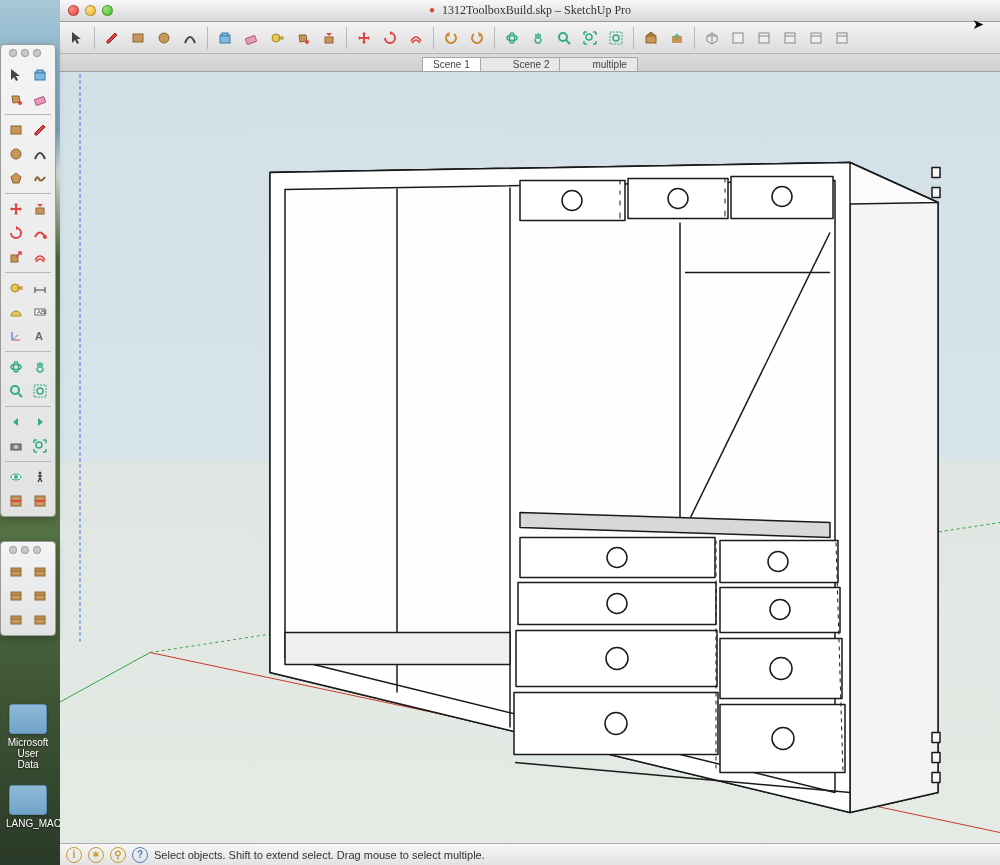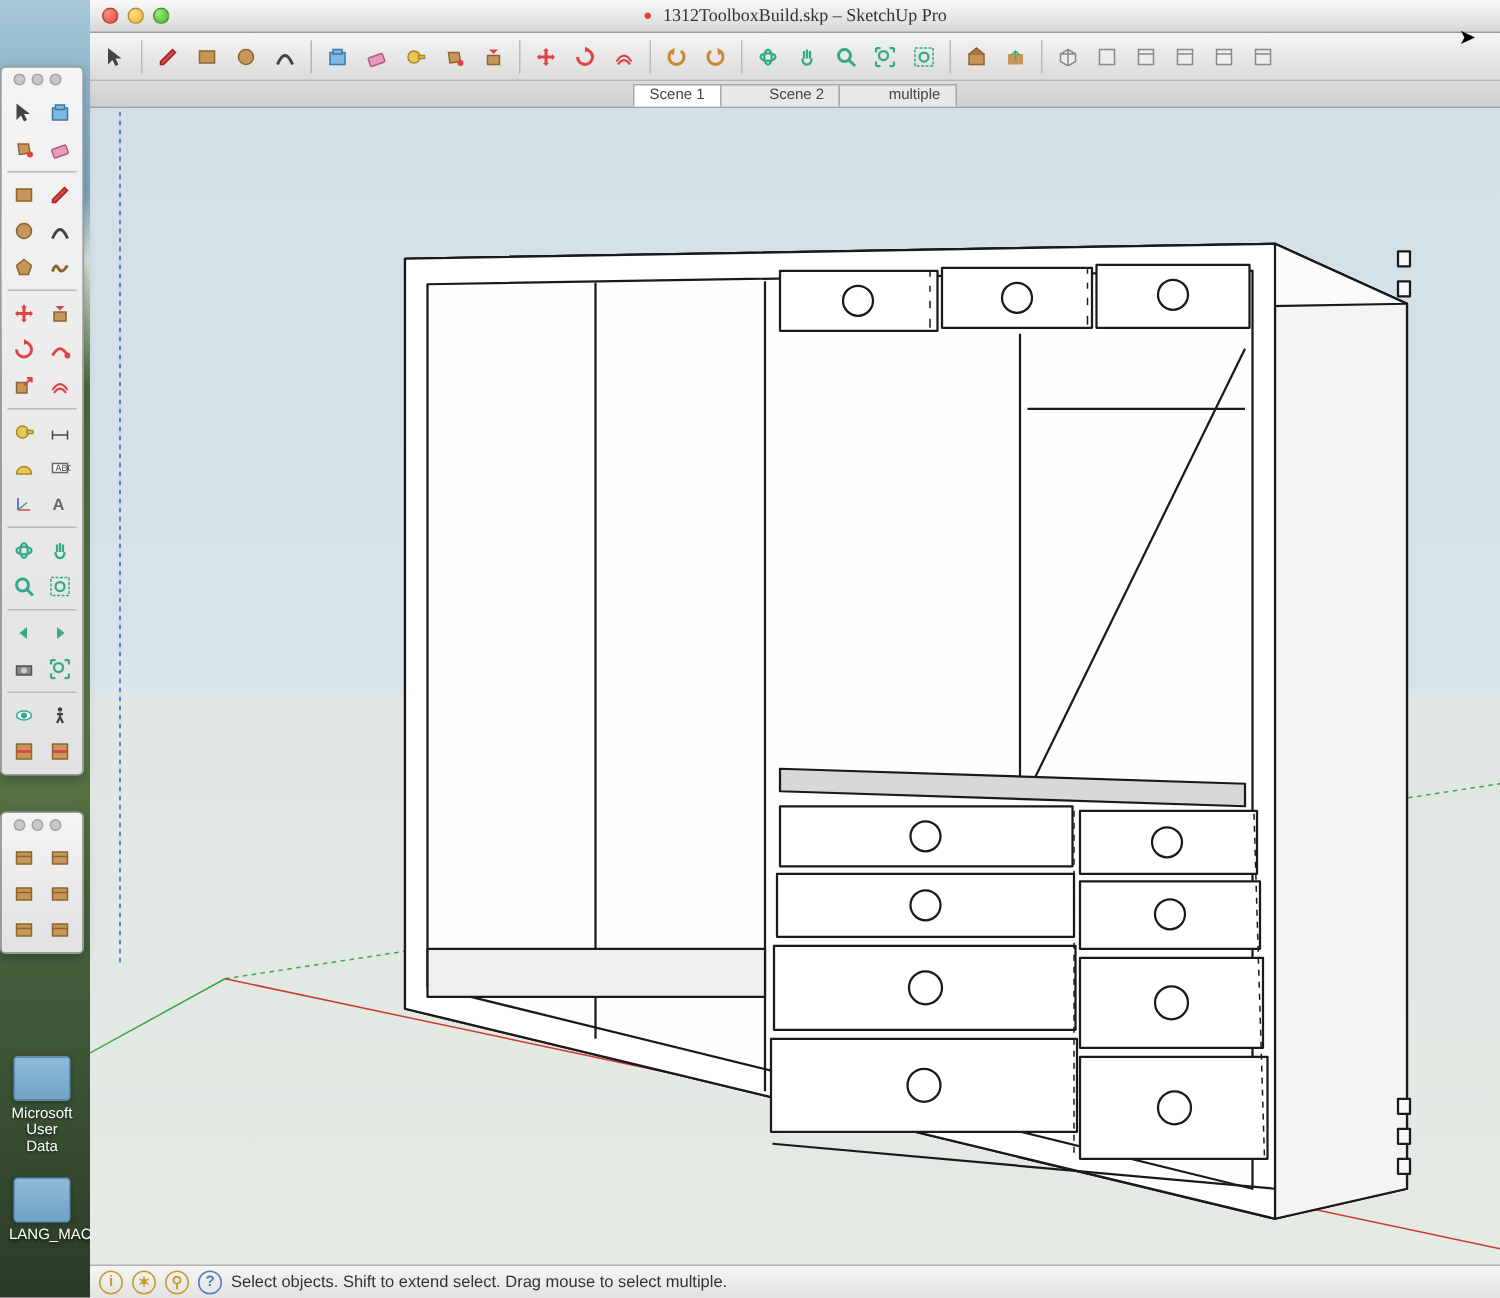--- a/index.html
+++ b/index.html
@@ -30,21 +30,21 @@
   
   .main-toolbar{
     position:absolute;left:60px;top:22px;right:0;height:32px;
     background:linear-gradient(180deg,#f4f4f4,#dcdcdc);
     border-bottom:1px solid #b5b5b5;display:flex;align-items:center;padding:0 6px;gap:4px;
   }
   .tb-btn{width:22px;height:22px;display:flex;align-items:center;justify-content:center;border-radius:2px;cursor:pointer;}
   .tb-sep{width:1px;height:22px;background:#b8b8b8;margin:0 2px;}
 
   
-  .scene-tabs{position:absolute;left:60px;right:0;top:54px;height:18px;display:flex;justify-content:center;gap:0;background:linear-gradient(180deg,#dcdcdc,#d0d0d0);border-bottom:1px solid #a0a0a0;font-size:10px;}
+  .scene-tabs{position:absolute;left:60px;right:0;top:54px;height:18px;display:flex;justify-content:center;gap:0;background:linear-gradient(180deg,#dcdcdc,#d0d0d0);border-bottom:1px solid #a0a0a0;font-size:10px;align-items:center;}
   .scene-tab{padding:1px 10px;background:#e8e8e8;border:1px solid #a8a8a8;border-bottom:none;margin-top:2px;cursor:pointer;color:#444;}
   .scene-tab.active{background:#fff;}
   .scene-tab + .scene-tab{margin-left:-1px;padding-left:32px;}
 
   
   .palette{
     position:absolute;left:0;top:44px;width:56px;
     background:linear-gradient(180deg,#f4f4f4,#e2e2e2);
     border:1px solid #9a9a9a;border-radius:4px;
     box-shadow:0 3px 8px rgba(0,0,0,.25);

